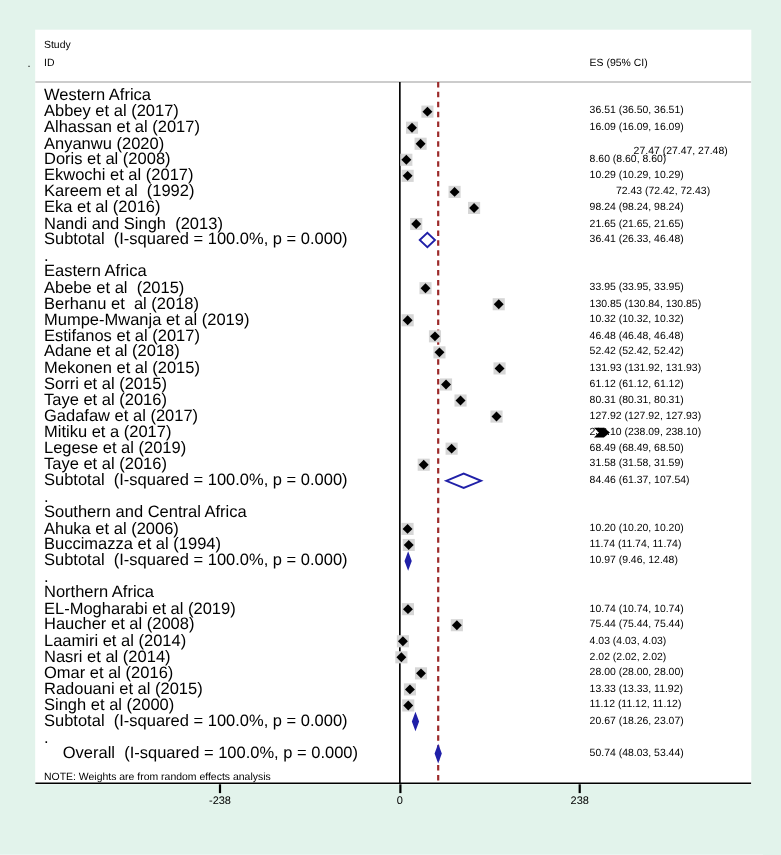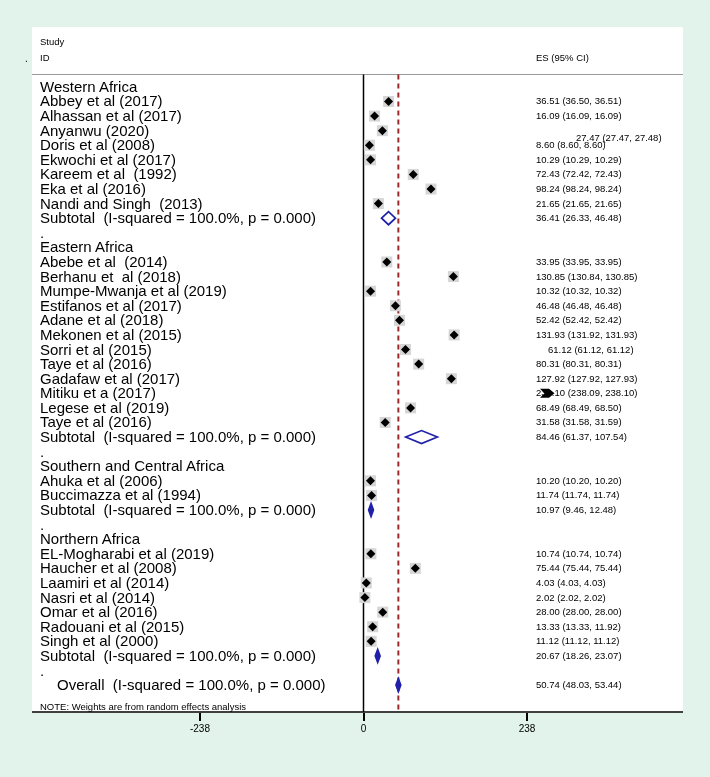--- a/index.html
+++ b/index.html
@@ -110,43 +110,43 @@
         <div class="esvalue" style="top: 67.49px;">36.51 (36.50, 36.51)</div>
         <div class="rowlabel" style="left: 8px; top: 82.08px;">Alhassan et al (2017)</div>
         <div class="esvalue" style="top: 82.08px;">16.09 (16.09, 16.09)</div>
         <div class="rowlabel" style="left: 8px; top: 96.67px;">Anyanwu (2020)</div>
         <div class="esvalue" style="top: 104px; margin-left: 40px;">27.47 (27.47, 27.48)</div>
         <div class="rowlabel" style="left: 8px; top: 111.26px;">Doris et al (2008)</div>
         <div class="esvalue" style="top: 111.26px;">8.60 (8.60, 8.60)</div>
         <div class="rowlabel" style="left: 8px; top: 125.85px;">Ekwochi et al (2017)</div>
         <div class="esvalue" style="top: 125.85px;">10.29 (10.29, 10.29)</div>
         <div class="rowlabel" style="left: 8px; top: 140.44px;">Kareem et al  (1992)</div>
-        <div class="esvalue" style="top: 140.44px;">72.43 (72.42, 72.43)</div>
+        <div class="esvalue" style="top: 140.44px; margin-left: 24px;">72.43 (72.42, 72.43)</div>
         <div class="rowlabel" style="left: 8px; top: 155.03px;">Eka et al (2016)</div>
         <div class="esvalue" style="top: 155.03px;">98.24 (98.24, 98.24)</div>
         <div class="rowlabel" style="left: 8px; top: 169.62px;">Nandi and Singh  (2013)</div>
         <div class="esvalue" style="top: 169.62px;">21.65 (21.65, 21.65)</div>
         <div class="rowlabel" style="left: 8px; top: 184.21px;">Subtotal  (I-squared = 100.0%, p = 0.000)</div>
         <div class="esvalue" style="top: 184.21px;">36.41 (26.33, 46.48)</div>
         <div class="rowlabel" style="left: 8px; top: 198.8px;">.</div>
         <div class="rowlabel" style="left: 8px; top: 213.39px;">Eastern Africa</div>
-        <div class="rowlabel" style="left: 8px; top: 227.98px;">Abebe et al  (2014)</div>
+        <div class="rowlabel" style="left: 8px; top: 227.98px;">Abebe et al  (2015)</div>
         <div class="esvalue" style="top: 227.98px;">33.95 (33.95, 33.95)</div>
         <div class="rowlabel" style="left: 8px; top: 242.57px;">Berhanu et  al (2018)</div>
         <div class="esvalue" style="top: 242.57px;">130.85 (130.84, 130.85)</div>
         <div class="rowlabel" style="left: 8px; top: 257.16px;">Mumpe-Mwanja et al (2019)</div>
         <div class="esvalue" style="top: 257.16px;">10.32 (10.32, 10.32)</div>
         <div class="rowlabel" style="left: 8px; top: 271.75px;">Estifanos et al (2017)</div>
         <div class="esvalue" style="top: 271.75px;">46.48 (46.48, 46.48)</div>
         <div class="rowlabel" style="left: 8px; top: 286.34px;">Adane et al (2018)</div>
         <div class="esvalue" style="top: 286.34px;">52.42 (52.42, 52.42)</div>
         <div class="rowlabel" style="left: 8px; top: 300.93px;">Mekonen et al (2015)</div>
         <div class="esvalue" style="top: 300.93px;">131.93 (131.92, 131.93)</div>
         <div class="rowlabel" style="left: 8px; top: 315.52px;">Sorri et al (2015)</div>
-        <div class="esvalue" style="top: 315.52px; margin-left: 12px;">61.12 (61.12, 61.12)</div>
+        <div class="esvalue" style="top: 315.52px;">61.12 (61.12, 61.12)</div>
         <div class="rowlabel" style="left: 8px; top: 330.11px;">Taye et al (2016)</div>
         <div class="esvalue" style="top: 330.11px;">80.31 (80.31, 80.31)</div>
         <div class="rowlabel" style="left: 8px; top: 344.7px;">Gadafaw et al (2017)</div>
         <div class="esvalue" style="top: 344.7px;">127.92 (127.92, 127.93)</div>
         <div class="rowlabel" style="left: 8px; top: 359.29px;">Mitiku et a (2017)</div>
         <div class="esvalue" style="top: 359.29px;">238.10 (238.09, 238.10)</div>
         <div class="rowlabel" style="left: 8px; top: 373.88px;">Legese et al (2019)</div>
         <div class="esvalue" style="top: 373.88px;">68.49 (68.49, 68.50)</div>
         <div class="rowlabel" style="left: 8px; top: 388.47px;">Taye et al (2016)</div>
         <div class="esvalue" style="top: 388.47px;">31.58 (31.58, 31.59)</div>

